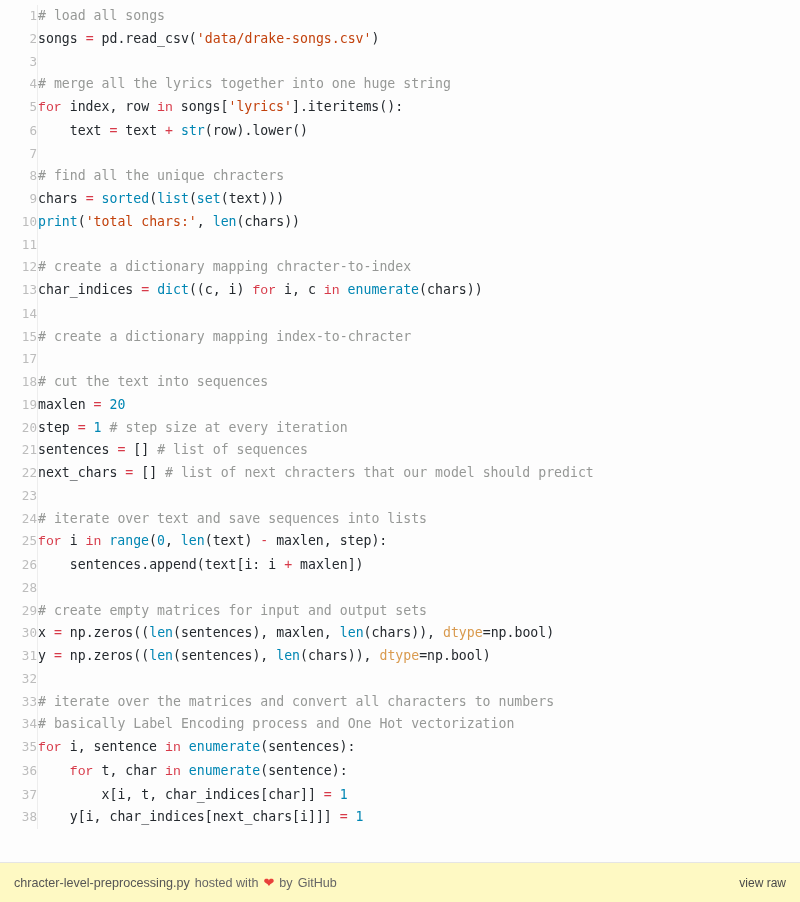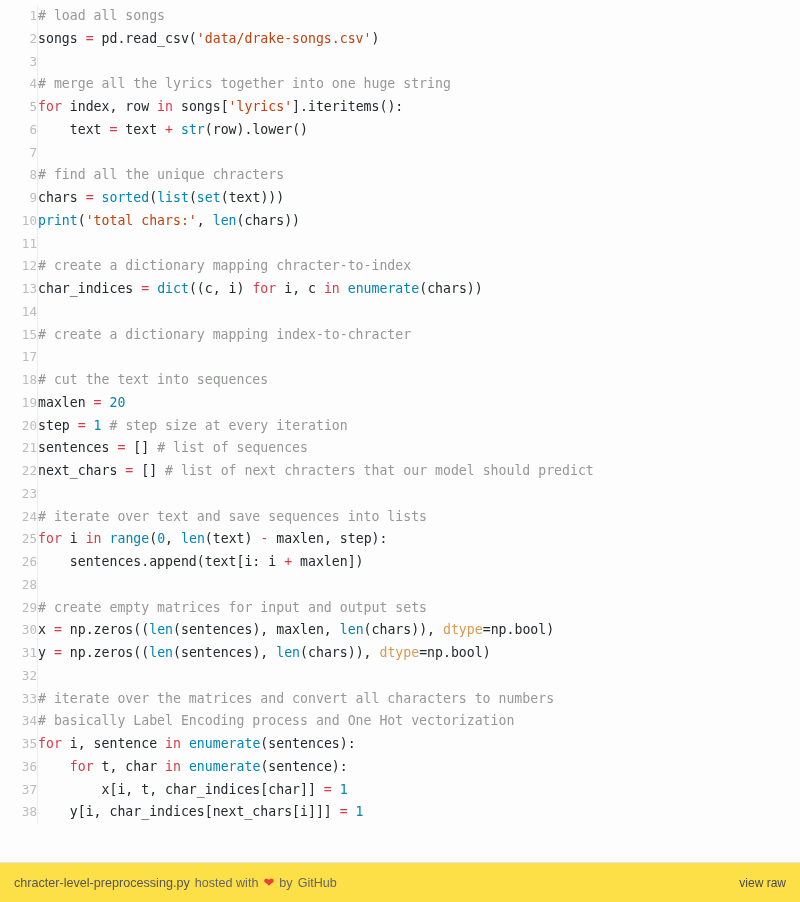--- a/index.html
+++ b/index.html
@@ -53,32 +53,32 @@
     font-size: 12.6px;
   }
   td.lc {
     padding-left: 15px;
     color: #24292e;
     font-size: 13.2px;
     margin-left: 28px;
   }
   
   .c  { color: #969896; }            
-  .k  { color: #d73a49; }            
+  .k  { color: #d73a49; font-family: Liberation Mono, monospace; }            
   .o  { color: #d73a49; }            
   .nb { color: #0086b3; }            
   .mi { color: #0086b3; }            
   .s  { color: #c2410c; }            
   .na { color: #d99a4e; }            
   .n  { color: #24292e; }            
 
   .footer {
     flex: 0 0 auto;
     height: 40px;
-    background: #fde047;
+    background: #fef9c3;
     border-top: 1px solid #e5e5e5;
     display: flex;
     align-items: center;
     justify-content: space-between;
     padding: 0 14px;
     box-sizing: border-box;
     font-size: 12.6px;
     color: #666666;
   }
   .footer-left {

